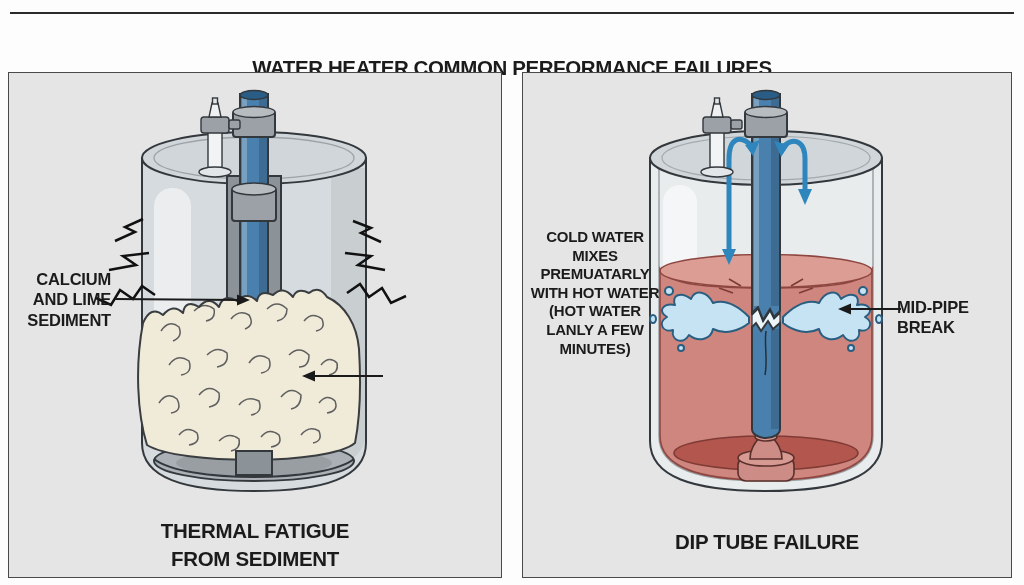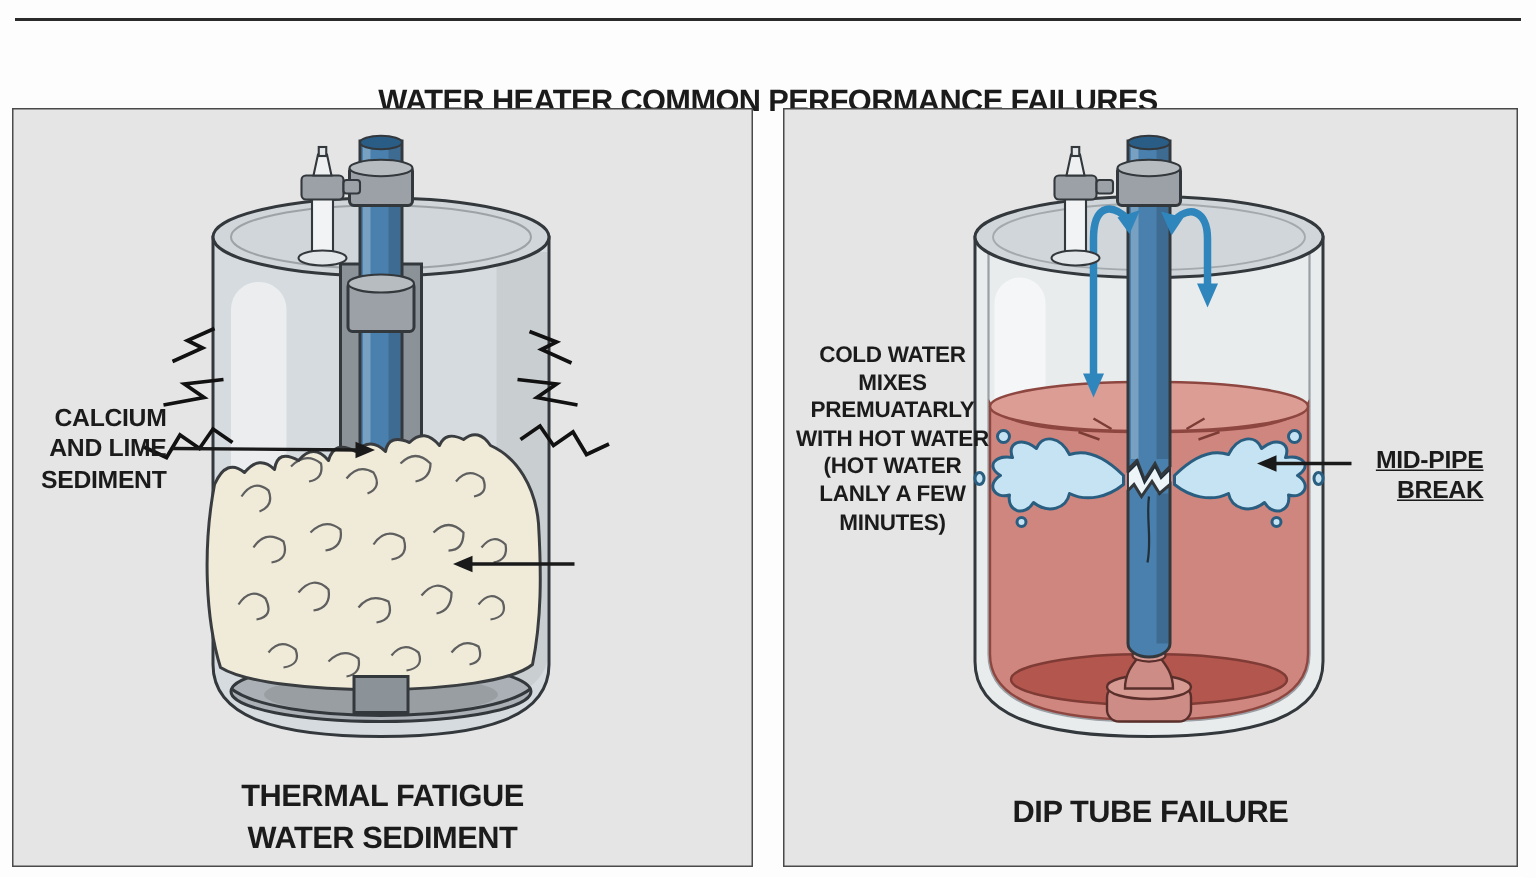--- a/index.html
+++ b/index.html
@@ -120,21 +120,21 @@
         <path d="M241,227 L228,221.5 L228,232.5 Z" fill="#1a1a1a"></path>
         <line x1="374" y1="303" x2="304" y2="303" stroke="#1a1a1a" stroke-width="2.2"></line>
         <path d="M293,303 L306,297.5 L306,308.5 Z" fill="#1a1a1a"></path>
       </g>
     </svg>
 
     <div class="lbl mid" style="right:390px;top:196px;text-align:right;">CALCIUM
 AND LIME
 SEDIMENT</div>
     <div class="caption" style="top:444px;">THERMAL FATIGUE
-WATER SEDIMENT</div>
+FROM SEDIMENT</div>
   </div>
 
   <div class="panel right">
     <svg width="490" height="506" viewBox="0 0 490 506">
 
       <g>
         <path d="M127,85 L127,368 C127,404 170,418 243,418 C316,418 359,404 359,368 L359,85 Z" style="fill:var(--tank-gray-right)" class="ol"></path>
         <path d="M136,95 L136,363 C136,397 178,408 243,408 C308,408 350,397 350,363 L350,95" fill="none" stroke="#9aa0a5" stroke-width="1.5"></path>
         <rect x="140" y="112" width="34" height="270" rx="17" fill="rgba(255,255,255,0.55)" stroke="none"></rect>
         <ellipse cx="243" cy="85" rx="116" ry="27" style="fill:var(--lid-gray)" class="ol"></ellipse>
@@ -221,18 +221,18 @@
       </g>
     </svg>
 
     <div class="lbl small" style="left:2px;top:155px;width:140px;text-align:center;">COLD WATER
 MIXES
 PREMUATARLY
 WITH HOT WATER
 (HOT WATER
 LANLY A FEW
 MINUTES)</div>
-    <div class="lbl mid" style="left:374px;top:224px;width:92px;text-align:right;text-decoration:underline;">MID-PIPE
+    <div class="lbl mid" style="left:374px;top:224px;width:92px;text-align:left;">MID-PIPE
 BREAK</div>
     <div class="caption" style="top:455px;text-align:center;">DIP TUBE FAILURE</div>
   </div>
 
 </div>
 
 </body></html>

